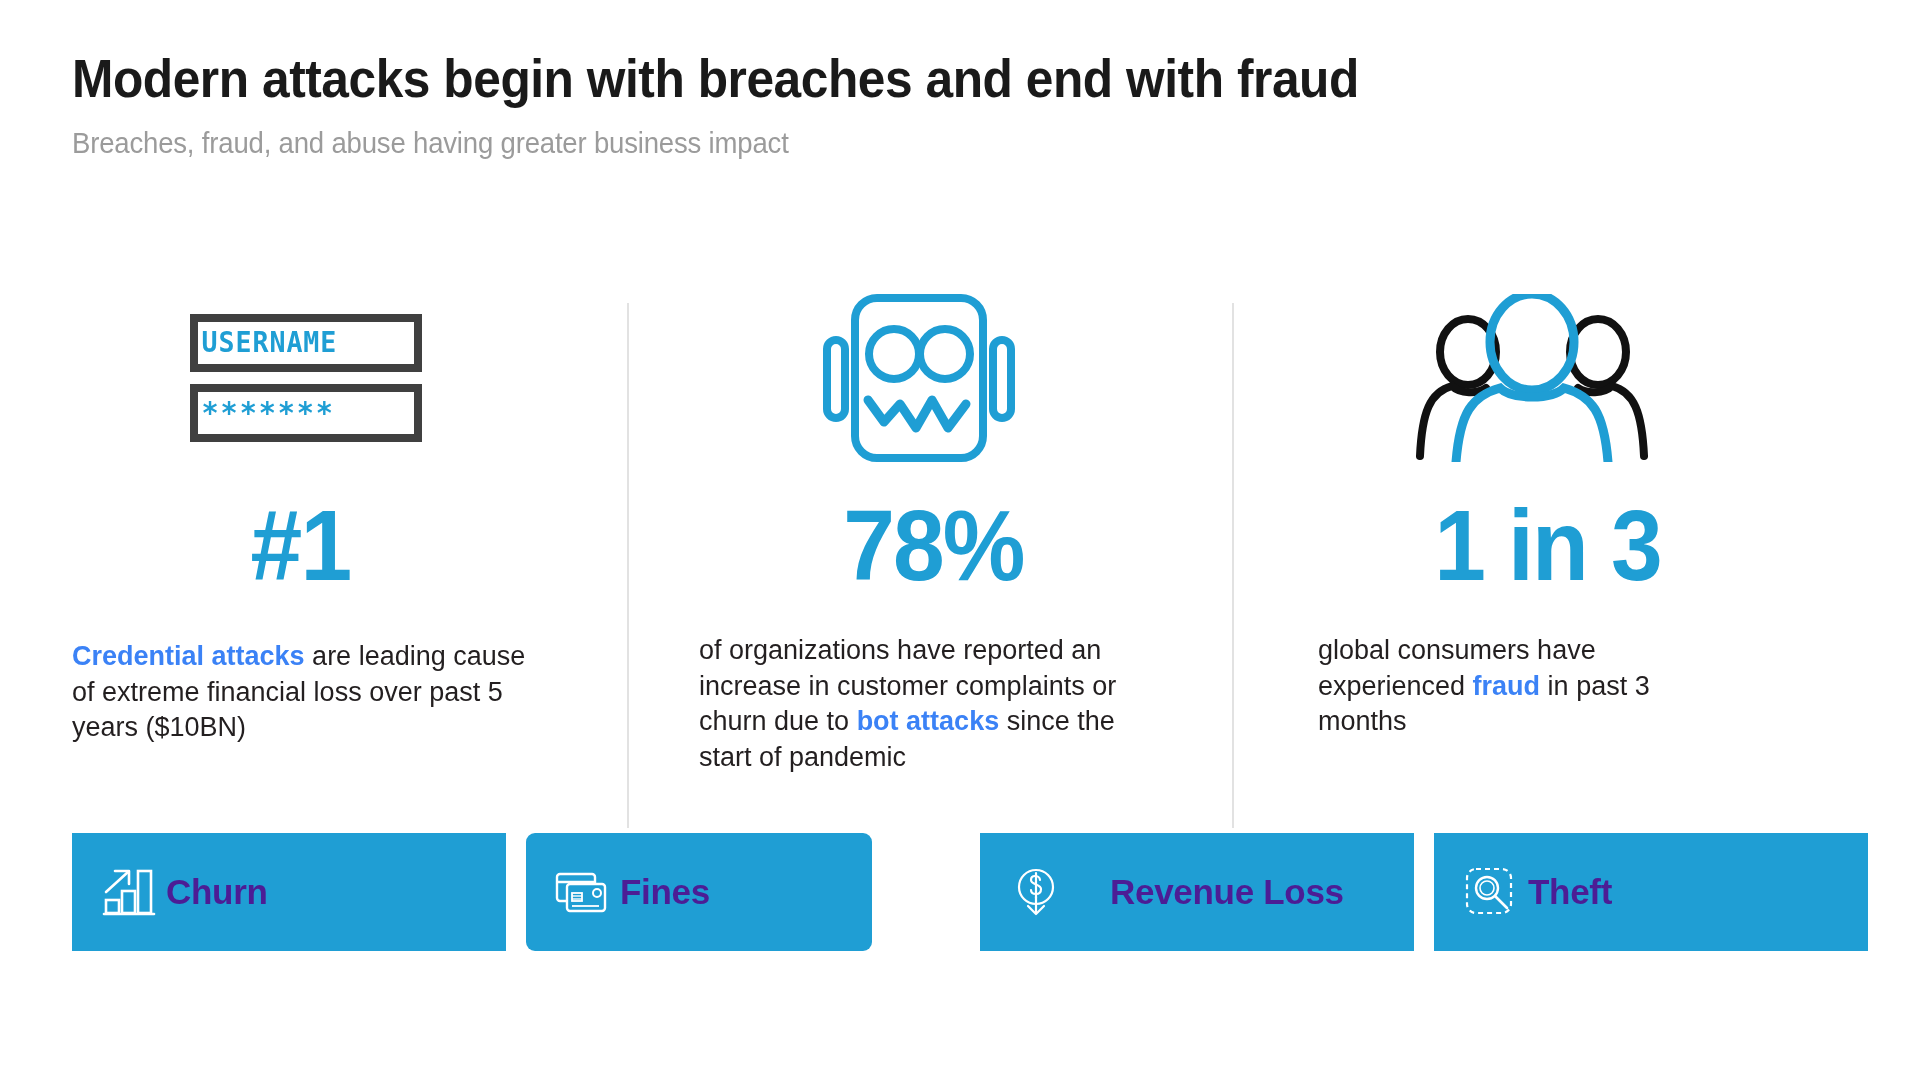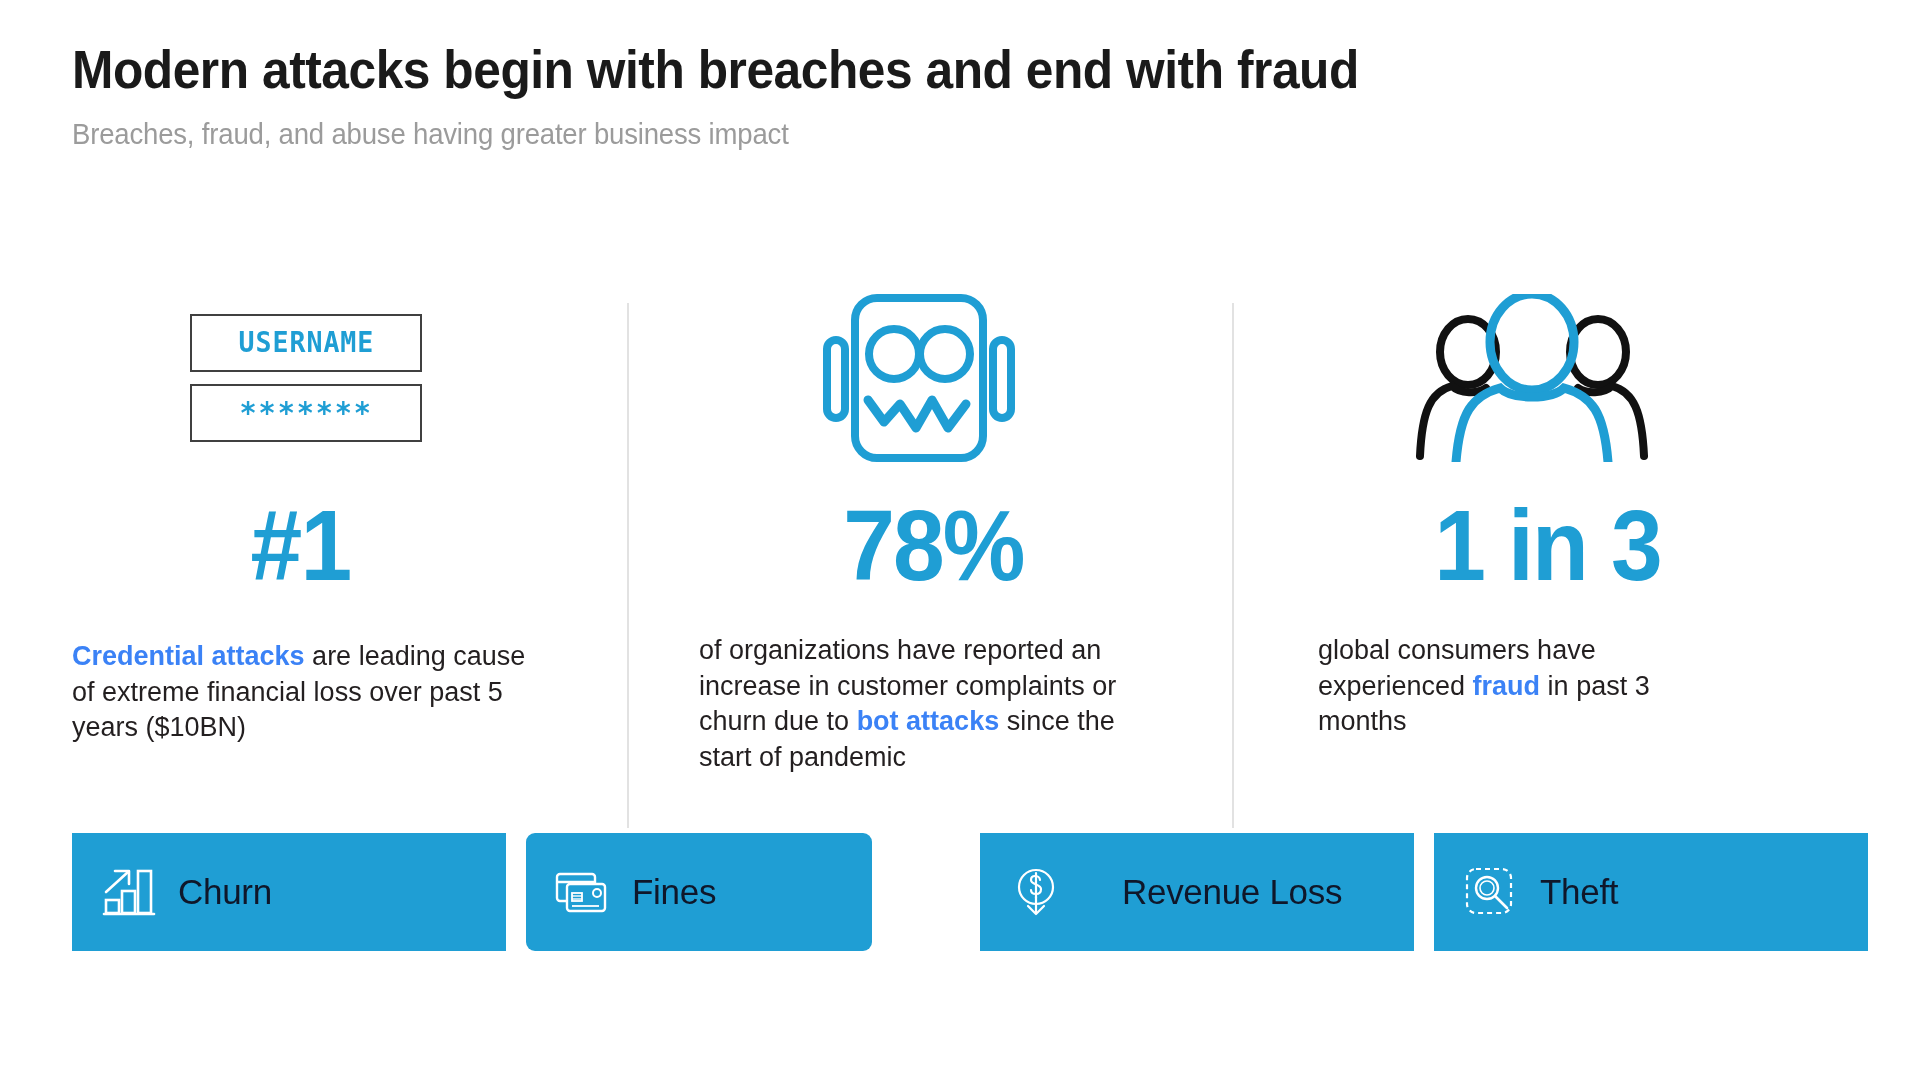--- a/index.html
+++ b/index.html
@@ -11,21 +11,21 @@
     overflow: hidden;
   }
   #slide {
     position: relative;
     width: 1920px;
     height: 1080px;
     background: #ffffff;
   }
 
   
-  #header { position: absolute; left: 72px; top: 41px; width: 1700px; }
+  #header { position: absolute; left: 72px; top: 50px; width: 1700px; }
   #slide-title {
     font-size: 54px;
     font-weight: 700;
     color: #1a1a1a;
     letter-spacing: -0.5px;
     line-height: 1.05;
     transform: scaleX(0.92);
     transform-origin: left center;
     white-space: nowrap;
   }
@@ -104,36 +104,35 @@
     align-items: center;
     padding-left: 26px;
   }
   #banner-btn-churn        { left: 0px;    width: 434px; }
   #banner-btn-fines        { left: 454px;  width: 346px; border-radius: 9px; }
   #banner-btn-revenue-loss { left = 0; left: 908px;  width: 434px; gap: 36px; }
   #banner-btn-theft        { left: 1362px; width: 434px; }
 
   .banner-icon { width: 60px; height: 58px; flex: none; display: block; }
   .banner-label {
-    margin-left: 20px;
+    margin-left: 8px;
     font-size: 35px;
-    font-weight: 400;
-    color: #0f172a;
+    font-weight: 700;
+    color: #4c1d95;
     letter-spacing: -0.3px;
     white-space: nowrap;
   }
 
   
   .cred-box {
-    border: 2px solid #404040;
+    border: 8px solid #404040;
     width: 232px;
     height: 58px;
     display: flex;
     align-items: center;
-    justify-content: center;
   }
   .cred-box + .cred-box { margin-top: 12px; }
   .cred-text {
     font-family: "DejaVu Sans Mono", "Liberation Mono", monospace;
     font-size: 28px;
     font-weight: 700;
     color: #1f9ed4;
     letter-spacing: 1px;
     line-height: 1;
     transform: scaleX(0.95);

